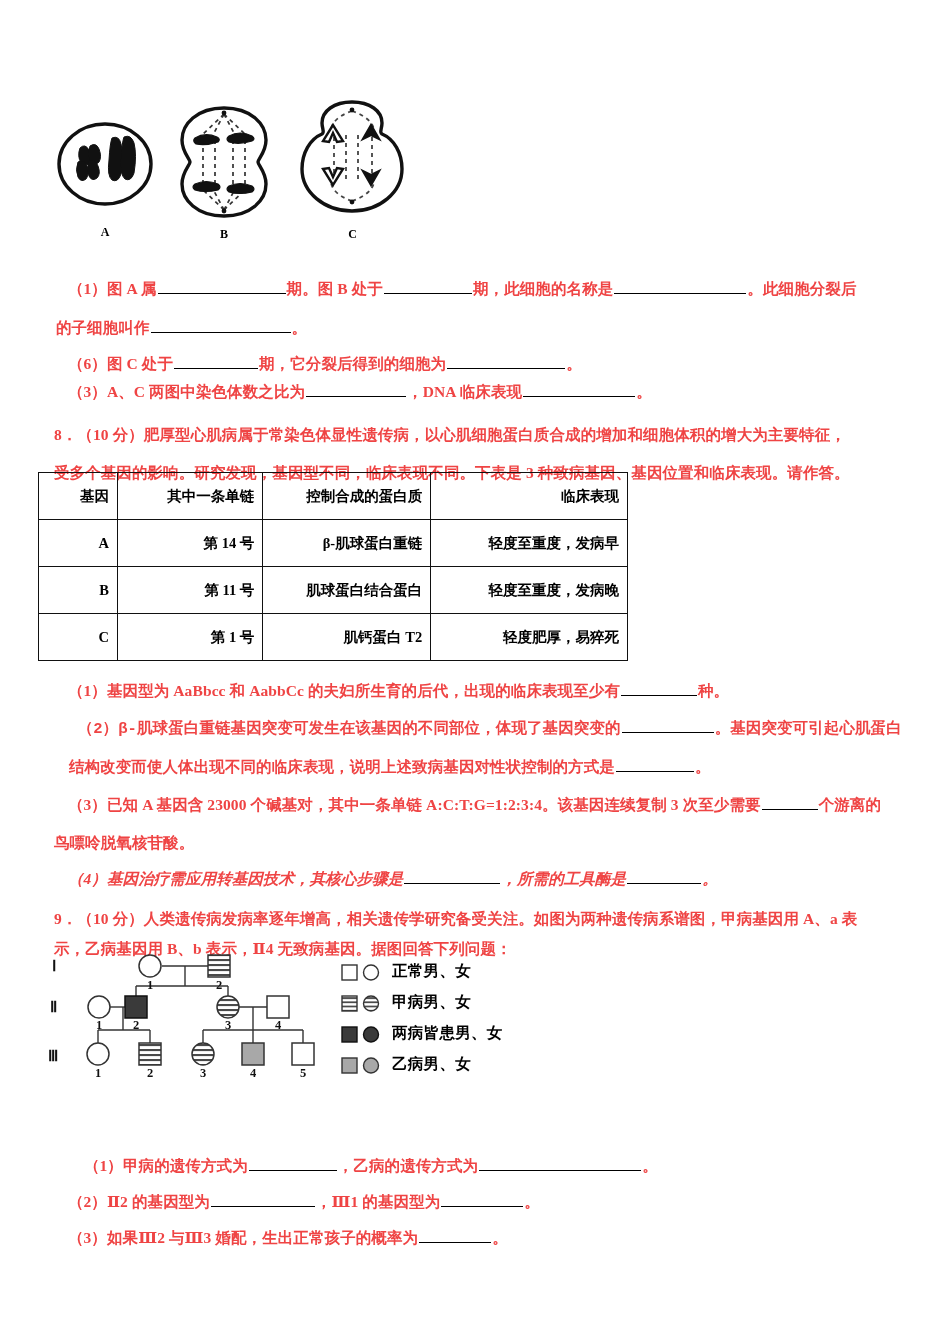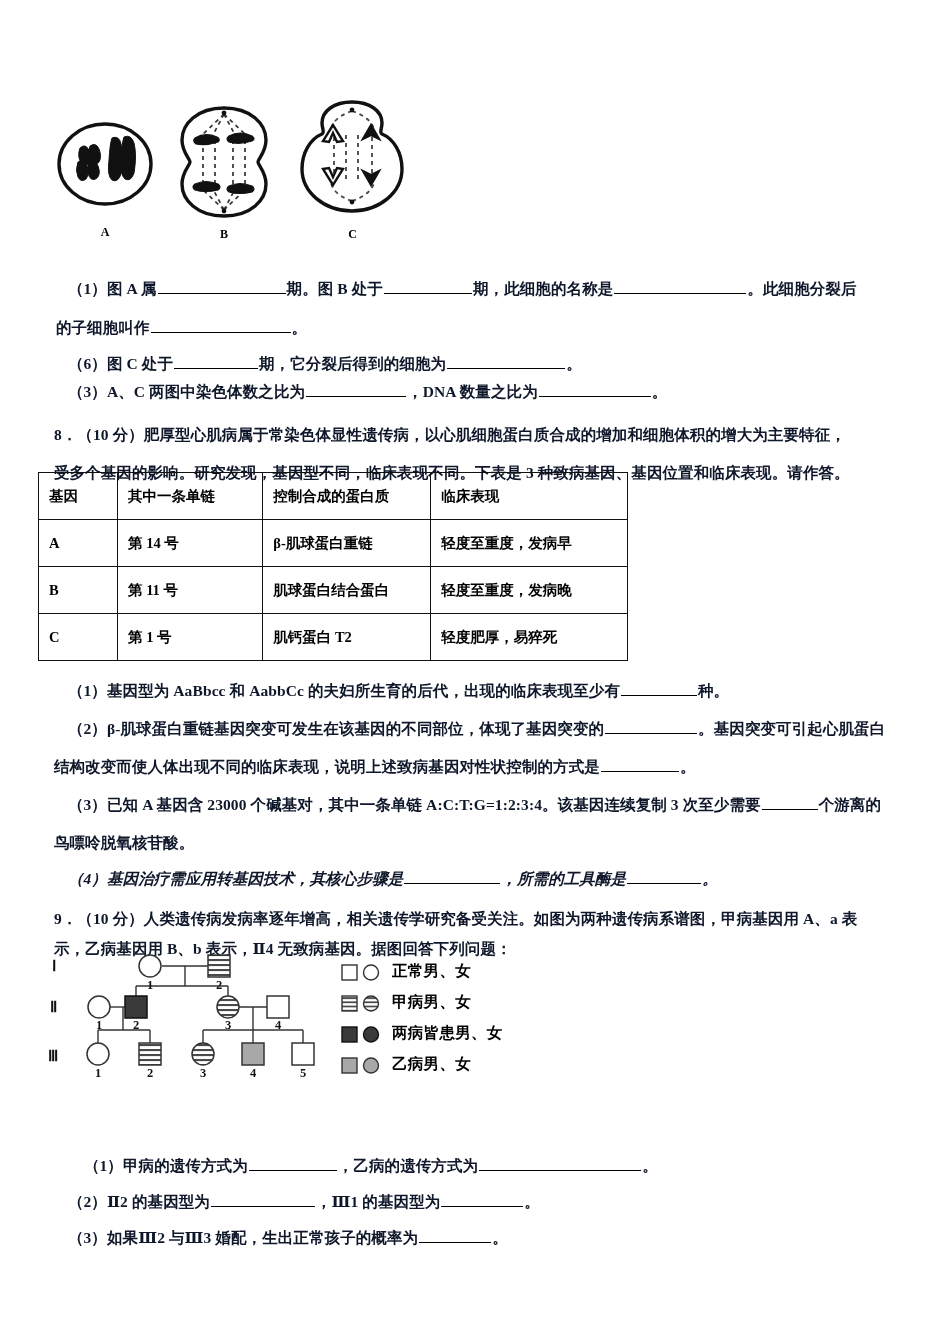--- a/index.html
+++ b/index.html
@@ -45,21 +45,21 @@
   .fig-c { left: 250px; top: 5px;  width: 125px; }
 
   
   .qtext {
     position: absolute;
     font-family: "Liberation Serif", "DejaVu Serif", serif;
     font-size: 15.5px;
     font-weight: 700;
     line-height: 1.55;
     letter-spacing: 0.1px;
-    color: #0f172a;
+    color: #ef4444;
     white-space: pre-wrap;
   }
   .blank {
     display: inline-block;
     border-bottom: 1.3px solid #000;
     vertical-align: baseline;
     height: 0.95em;
     margin: 0 1px;
   }
 
@@ -70,21 +70,21 @@
     top: 472px;
     border-collapse: collapse;
     width: 590px;
     font-family: "Liberation Serif", "DejaVu Serif", serif;
     font-size: 14.5px;
     font-weight: 700;
   }
   table.genetable td, table.genetable th {
     border: 1.2px solid #111;
     padding: 9px 8px 9px 10px;
-    text-align: left;
+    text-align: right;
     vertical-align: middle;
     height: 28px;
     font-weight: 700;
   }
   table.genetable .c0 { width: 68px; }
   table.genetable .c1 { width: 146px; }
   table.genetable .c2 { width: 172px; }
   table.genetable .c3 { width: 204px; }
 
   
@@ -215,21 +215,21 @@
 
   <div class="qtext" style="left:40px; top:292px; width:880px;">
     <span>的子细胞叫作</span><span class="blank" style="width:140px;"></span><span>。</span>
   </div>
 
   <div class="qtext" style="left:52px; top:328px; width:880px;">
     <span>（6）图 C 处于</span><span class="blank" style="width:84px;"></span><span>期，它分裂后得到的细胞为</span><span class="blank" style="width:118px;"></span><span>。</span>
   </div>
 
   <div class="qtext" style="left:52px; top:356px; width:880px;">
-    <span>（3）A、C 两图中染色体数之比为</span><span class="blank" style="width:100px;"></span><span>，DNA 数量之比为</span><span class="blank" style="width:112px;"></span><span>。</span>
+    <span>（3）A、C 两图中染色体数之比为</span><span class="blank" style="width:100px;"></span><span>，DNA 临床表现</span><span class="blank" style="width:112px;"></span><span>。</span>
   </div>
 
   <div class="qtext" style="left:38px; top:399px; width:895px;">
     <span>8．</span><span>（10 分）</span><span>肥厚型心肌病属于常染色体显性遗传病，以心肌细胞蛋白质合成的增加和细胞体积的增大为主要特征，</span>
   </div>
   <div class="qtext" style="left:38px; top:437px; width:895px;">
     <span>受多个基因的影响。研究发现，基因型不同，临床表现不同。下表是 3 种致病基因、基因位置和临床表现。请作答。</span>
   </div>
 
   <table class="genetable">
@@ -260,24 +260,24 @@
         <td class="c2">肌钙蛋白 T2</td>
         <td class="c3">轻度肥厚，易猝死</td>
       </tr>
     </tbody>
   </table>
 
   <div class="qtext" style="left:52px; top:655px; width:890px;">
     <span>（1）基因型为 AaBbcc 和 AabbCc 的夫妇所生育的后代，出现的临床表现至少有</span><span class="blank" style="width:76px;"></span><span>种。</span>
   </div>
 
-  <div class="qtext" style="left:52px; top:693px; width:890px;">
+  <div class="qtext" style="left:40px; top:693px; width:890px;font-family:Liberation Mono, monospace;">
     <span>（2）β-肌球蛋白重链基因突变可发生在该基因的不同部位，体现了基因突变的</span><span class="blank" style="width:92px;"></span><span>。基因突变可引起心肌蛋白</span>
   </div>
-  <div class="qtext" style="left:38px; top:731px; width:890px;">
+  <div class="qtext" style="left:53px; top:731px; width:890px;">
     <span>结构改变而使人体出现不同的临床表现，说明上述致病基因对性状控制的方式是</span><span class="blank" style="width:78px;"></span><span>。</span>
   </div>
 
   <div class="qtext" style="left:52px; top:769px; width:890px;">
     <span>（3）已知 A 基因含 23000 个碱基对，其中一条单链 A:C:T:G=1:2:3:4。该基因连续复制 3 次至少需要</span><span class="blank" style="width:56px;"></span><span>个游离的</span>
   </div>
   <div class="qtext" style="left:38px; top:807px; width:890px;">
     <span>鸟嘌呤脱氧核苷酸。</span>
   </div>
 

